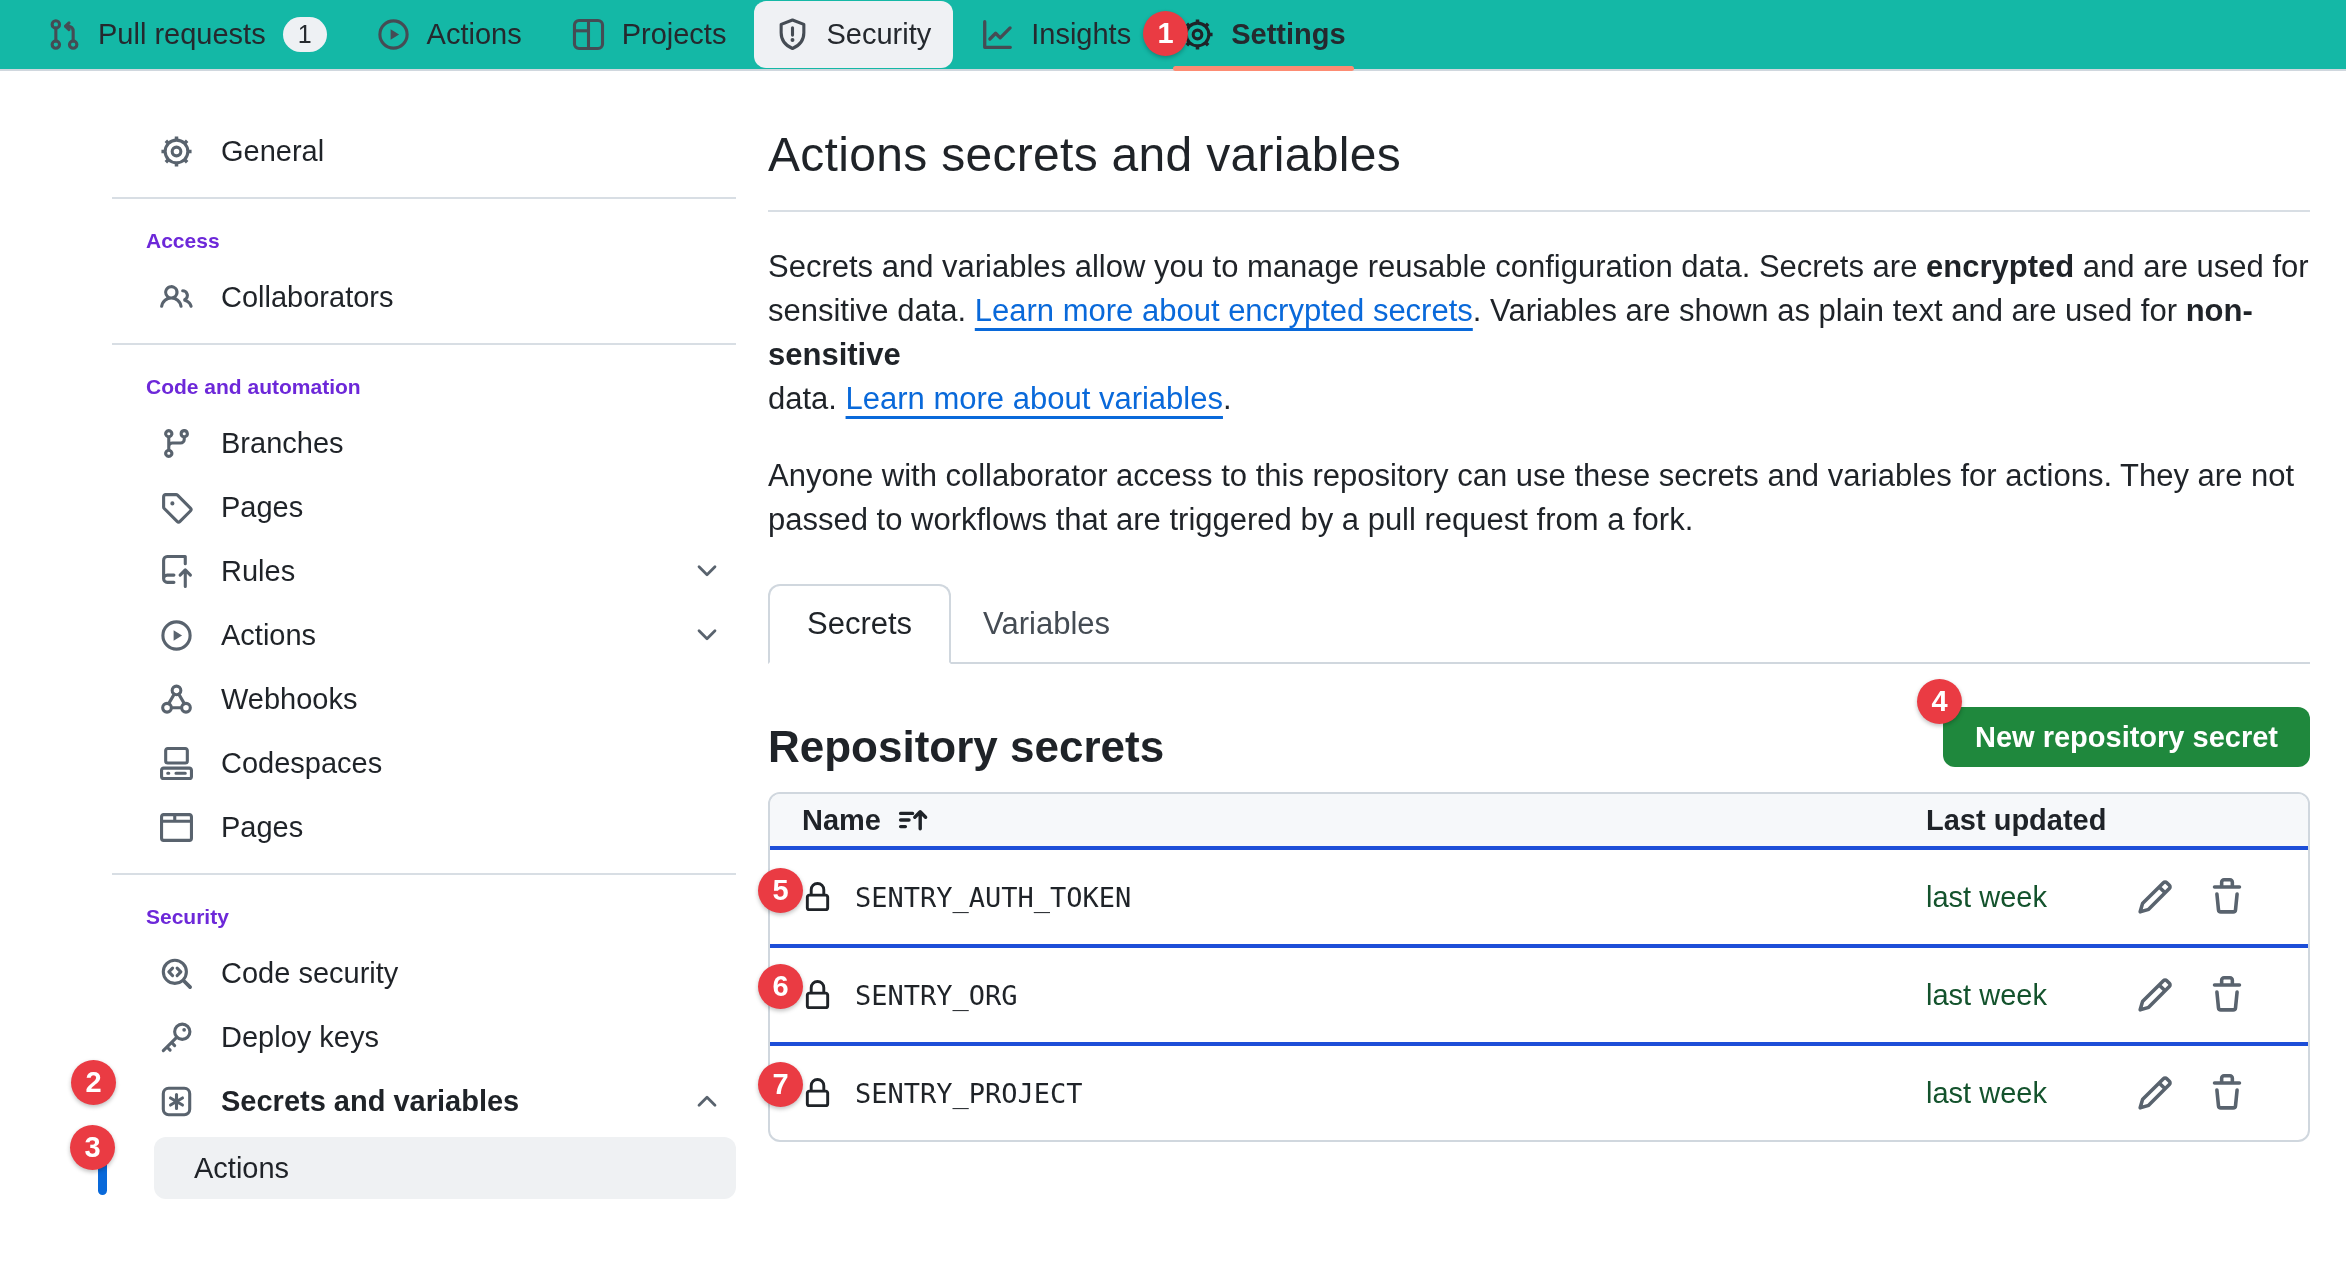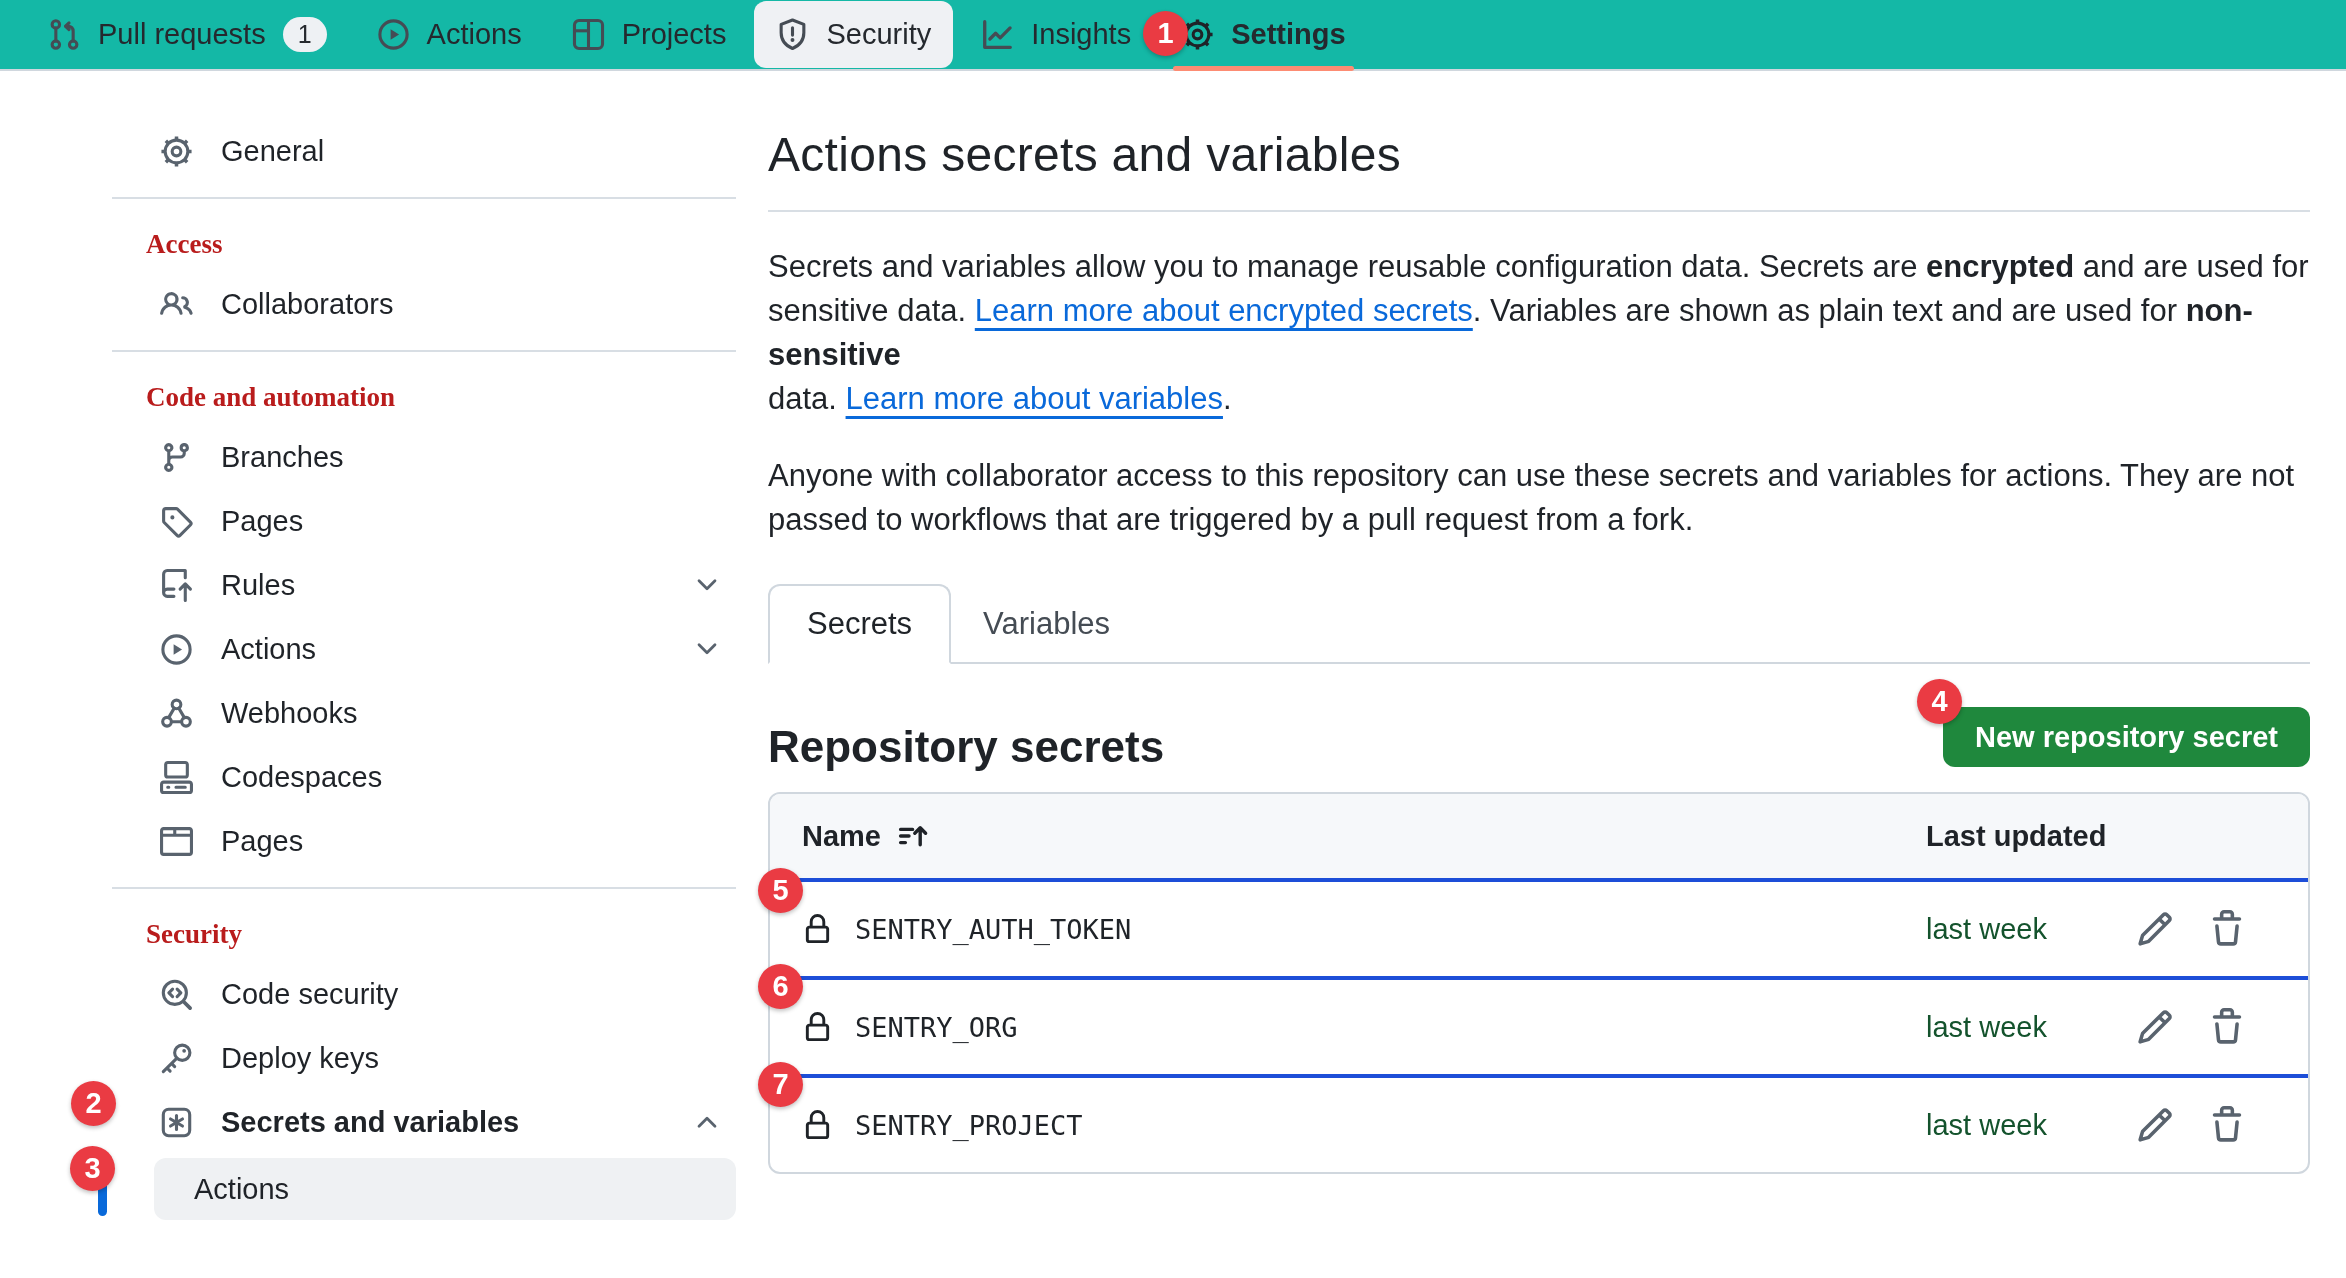--- a/index.html
+++ b/index.html
@@ -54,23 +54,22 @@
   .side-item {
     height:64px; display:flex; align-items:center; gap:28px;
     padding:0 14px 0 48px; font-size:29px; color:#1f2328;
     border-radius:12px; position:relative; cursor:pointer;
   }
   .side-item .ic { width:33px; height:33px; color:#59636e; flex:none; }
   .side-item .chev { margin-left:auto; width:30px; height:30px; color:#59636e; }
   .side-item.bold { font-weight:700; }
   .side-divider { border-top:2px solid #d8dee4; margin:14px 0; }
   .side-header {
-    font-size:27px; font-weight:700; color:#b91c1c;
+    font-size:21px; font-weight:700; color:#6d28d9;
     padding:16px 0 12px 34px;
-    font-family:Liberation Serif, serif;
   }
   .side-subitem {
     margin-left:42px; height:62px; margin-top:4px;
     background:#eff1f3; border-radius:12px;
     display:flex; align-items:center; padding-left:40px;
     font-size:29px; color:#1f2328; position:relative; cursor:pointer;
   }
   .active-bar {
     position:absolute; left:-56px; top:6px; width:9px; height:52px;
     background:var(--active-indicator,#0969da); border-radius:5px;
@@ -99,21 +98,21 @@
     font-size:29px; font-weight:600; font-family:inherit;
     border:none; border-radius:12px; padding:0 32px; height:60px;
     display:flex; align-items:center; cursor:pointer;
   }
 
   .table {
     position:relative; margin-top:20px;
     border:2px solid #d0d7de; border-radius:12px; background:#fff;
   }
   .thead {
-    background:#f6f8fa; height:84px; display:flex; align-items:center;
+    background:#f6f8fa; height:52px; display:flex; align-items:center;
     padding:0 32px; border-radius:10px 10px 0 0; font-size:29px; font-weight:700;
   }
   .name-col { display:flex; align-items:center; gap:16px; flex:1; cursor:pointer; }
   .sort-ic { width:32px; height:32px; color:#1f2328; }
   .updated-col { width:350px; }
   .trow {
     display:flex; align-items:center; height:98px; padding:0 32px;
     border-top:4px solid #1d4ed8; font-size:29px; position:relative;
   }
   .trow .namecell {

